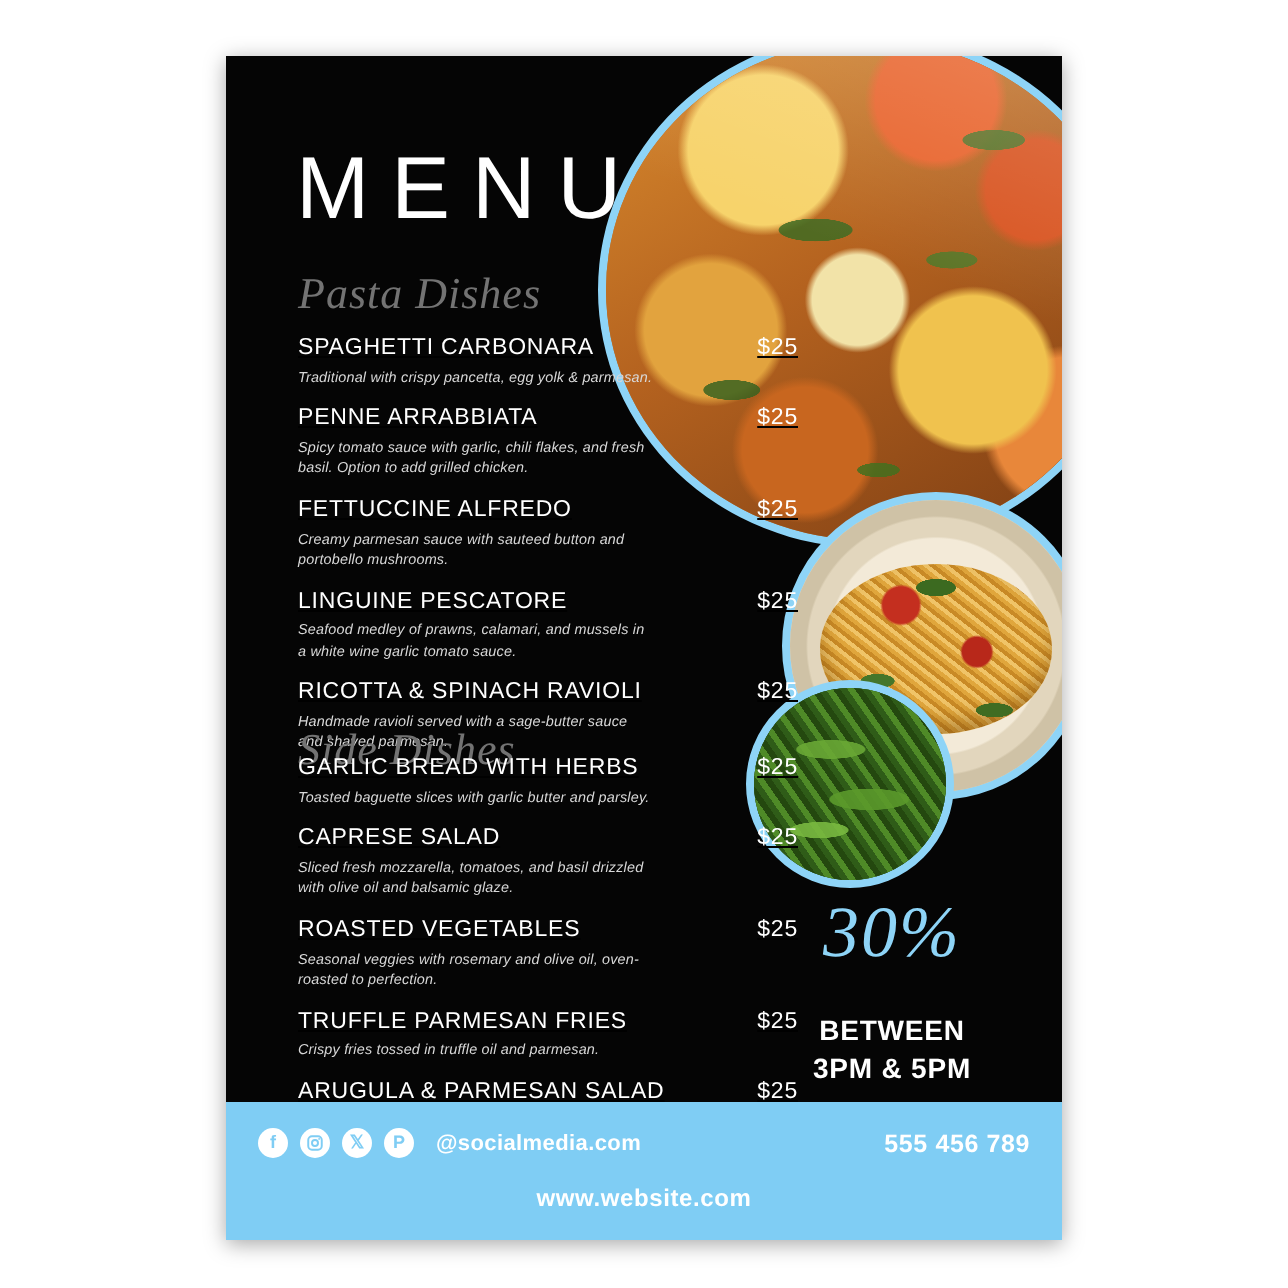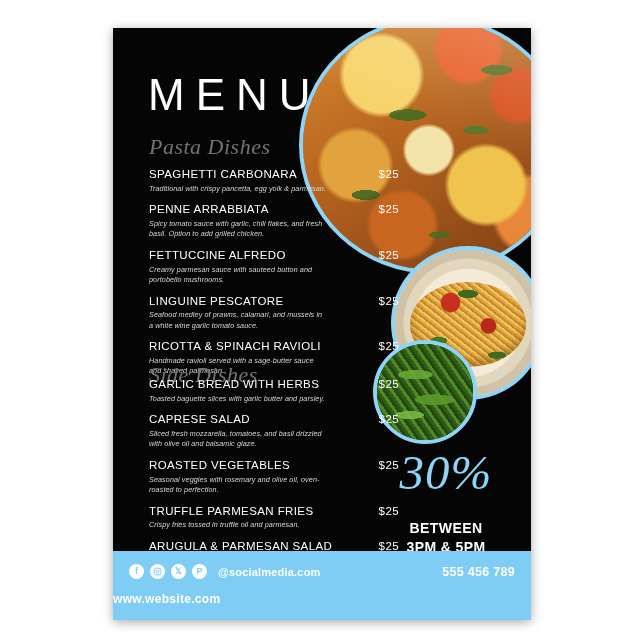--- a/index.html
+++ b/index.html
@@ -176,20 +176,21 @@
     width: 250px;
   }
   .list.pasta { top: 140px; }
   .list.side  { top: 350px; }
 
   .item { margin-bottom: 9px; position: relative; }
   .item-row {
     display: flex;
     align-items: baseline;
     justify-content: space-between;
+    text-decoration: underline;
   }
   .item-name {
     color: #ffffff;
     font-size: 11.5px;
     letter-spacing: .4px;
     text-transform: uppercase;
     line-height: 1.2;
     max-width: 200px;
   }
   .item-price {
@@ -213,21 +214,21 @@
     position: absolute;
     left: 268px;
     top: 420px;
     width: 130px;
     text-align: center;
   }
   .promo-pct {
     color: #8ed4f7;
     font-family: "Liberation Serif", serif;
     font-style: italic;
-    font-size: 49px;
+    font-size: 36px;
     letter-spacing: 1px;
     line-height: 1;
   }
   .promo-between {
     margin-top: 22px;
     color: #ffffff;
     font-size: 14px;
     font-weight: bold;
     line-height: 1.35;
     letter-spacing: .4px;
@@ -281,21 +282,21 @@
     color: #ffffff;
     font-size: 12.5px;
     font-weight: bold;
     letter-spacing: .3px;
   }
   .website {
     position: absolute;
     left: 0;
     right: 0;
     bottom: 14px;
-    text-align: left;
+    text-align: center;
     color: #ffffff;
     font-size: 12px;
     font-weight: bold;
     letter-spacing: .3px;
   }
 </style>
 </head>
 <body>
 
 <div class="canvas">

